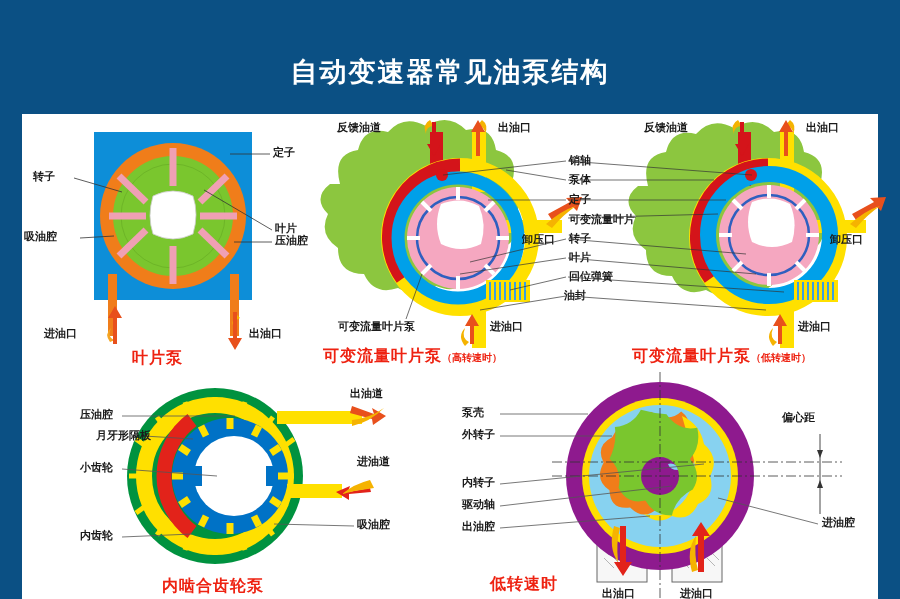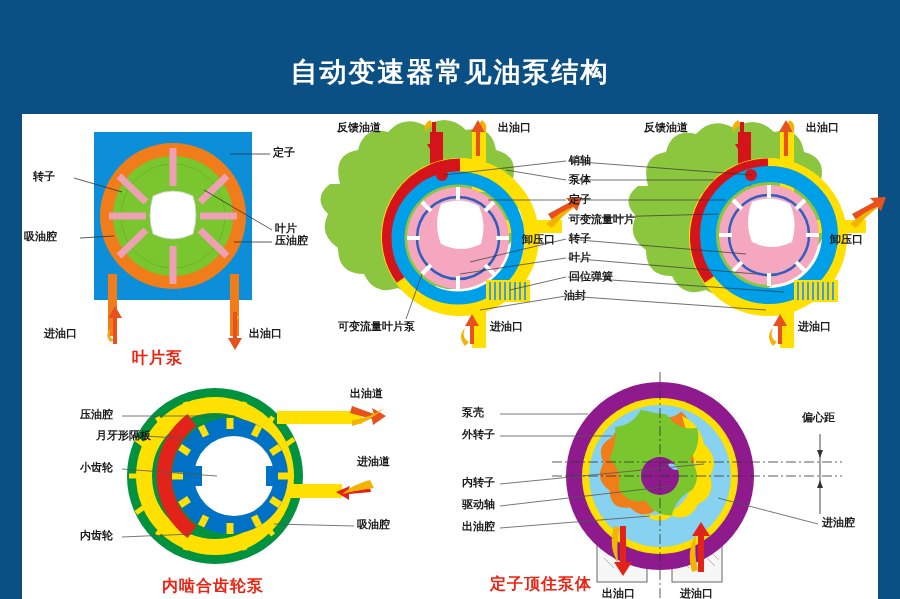--- a/index.html
+++ b/index.html
@@ -153,20 +153,23 @@
       <div class="lbl" style="left:259px;top:60px;">泵体</div>
       <div class="lbl" style="left:259px;top:80px;">定子</div>
       <div class="lbl" style="left:259px;top:100px;">可变流量叶片泵</div>
       <div class="lbl" style="left:259px;top:119px;">转子</div>
       <div class="lbl" style="left:259px;top:138px;">叶片</div>
       <div class="lbl" style="left:259px;top:157px;">回位弹簧</div>
       <div class="lbl" style="left:254px;top:176px;">油封</div>
       <div class="lbl" style="left:212px;top:120px;">卸压口</div>
       <div class="lbl" style="left:28px;top:207px;">可变流量叶片泵</div>
       <div class="lbl" style="left:180px;top:207px;">进油口</div>
+      <div class="cap" style="left:13px;top:232px;">
+        <span>可变流量叶片泵</span><span class="sub">（高转速时）</span>
+      </div>
     </div>
 
     <div class="panel" style="left:584px;top:0;width:280px;height:255px;">
       <svg width="280" height="240">
         <path d="M42 72 q-8 -30 18 -34 q6 -24 30 -18 q16 -18 38 -6 q22 -14 40 4 q26 -6 30 20 q24 6 16 32 q16 18 0 36 q10 24 -14 32 q-2 26 -28 24 q-10 22 -34 12 q-18 14 -38 2 q-24 8 -34 -14 q-26 0 -26 -26 q-20 -14 -10 -34 q-16 -16 2 -30 z" fill="#8cc63f"></path>
         <rect x="132" y="18" width="13" height="54" fill="#d4141a"></rect>
         <rect x="174" y="18" width="14" height="60" fill="#ffe000"></rect>
         <rect x="174" y="178" width="14" height="56" fill="#ffe000"></rect>
         <rect x="208" y="106" width="52" height="13" fill="#ffe000"></rect>
         <circle cx="162" cy="123" r="72" fill="none" stroke="#ffe000" stroke-width="14"></circle>
@@ -221,20 +224,23 @@
         </g>
         <g>
           <path d="M172 230 l0 -18 l-5 0 l7 -12 l7 12 l-5 0 l0 18 z" fill="#e8501c"></path>
           <path d="M167 232 q-8 -10 0 -18 q-4 10 4 14 z" fill="#f5b301"></path>
         </g>
       </svg>
       <div class="lbl" style="left:38px;top:8px;">反馈油道</div>
       <div class="lbl" style="left:200px;top:8px;">出油口</div>
       <div class="lbl" style="left:224px;top:120px;">卸压口</div>
       <div class="lbl" style="left:192px;top:207px;">进油口</div>
+      <div class="cap" style="left:26px;top:232px;">
+        <span>可变流量叶片泵</span><span class="sub">（低转速时）</span>
+      </div>
     </div>
 
     <div class="panel" style="left:30px;top:262px;width:400px;height:240px;">
       <svg width="400" height="210">
         <circle cx="163" cy="100" r="88" fill="#00923f"></circle>
         <g>
           <circle cx="163" cy="100" r="71" fill="none" stroke="#ffe000" stroke-width="16"></circle>
           <g stroke="#ffe000" stroke-width="5">
             <line x1="163" y1="21" x2="163" y2="35"></line>
               <line x1="193" y1="26" x2="189" y2="39"></line>
@@ -352,23 +358,23 @@
         <g>
           <path d="M256 196 l0 -36 l-6 0 l9 -14 l9 14 l-6 0 l0 36 z" fill="#e2231a"></path>
           <path d="M250 196 q-6 -22 4 -36 q-2 20 2 34 z" fill="#f5b301"></path>
         </g>
       </svg>
       <div class="lbl" style="left:20px;top:31px;">泵壳</div>
       <div class="lbl" style="left:20px;top:53px;text-align:right;">外转子</div>
       <div class="lbl" style="left:20px;top:101px;text-align:right;">内转子</div>
       <div class="lbl" style="left:20px;top:123px;">驱动轴</div>
       <div class="lbl" style="left:20px;top:145px;">出油腔</div>
-      <div class="lbl" style="left:360px;top:36px;">偏心距</div>
+      <div class="lbl" style="left:340px;top:36px;">偏心距</div>
       <div class="lbl" style="left:380px;top:141px;">进油腔</div>
       <div class="lbl" style="left:160px;top:212px;">出油口</div>
       <div class="lbl" style="left:238px;top:212px;">进油口</div>
       <div class="cap" style="left:48px;top:198px;">
-        <span>定子顶住泵体</span>
+        <span>低转速时</span>
       </div>
     </div>
 
   </div>
 </div>
 
 </body></html>

